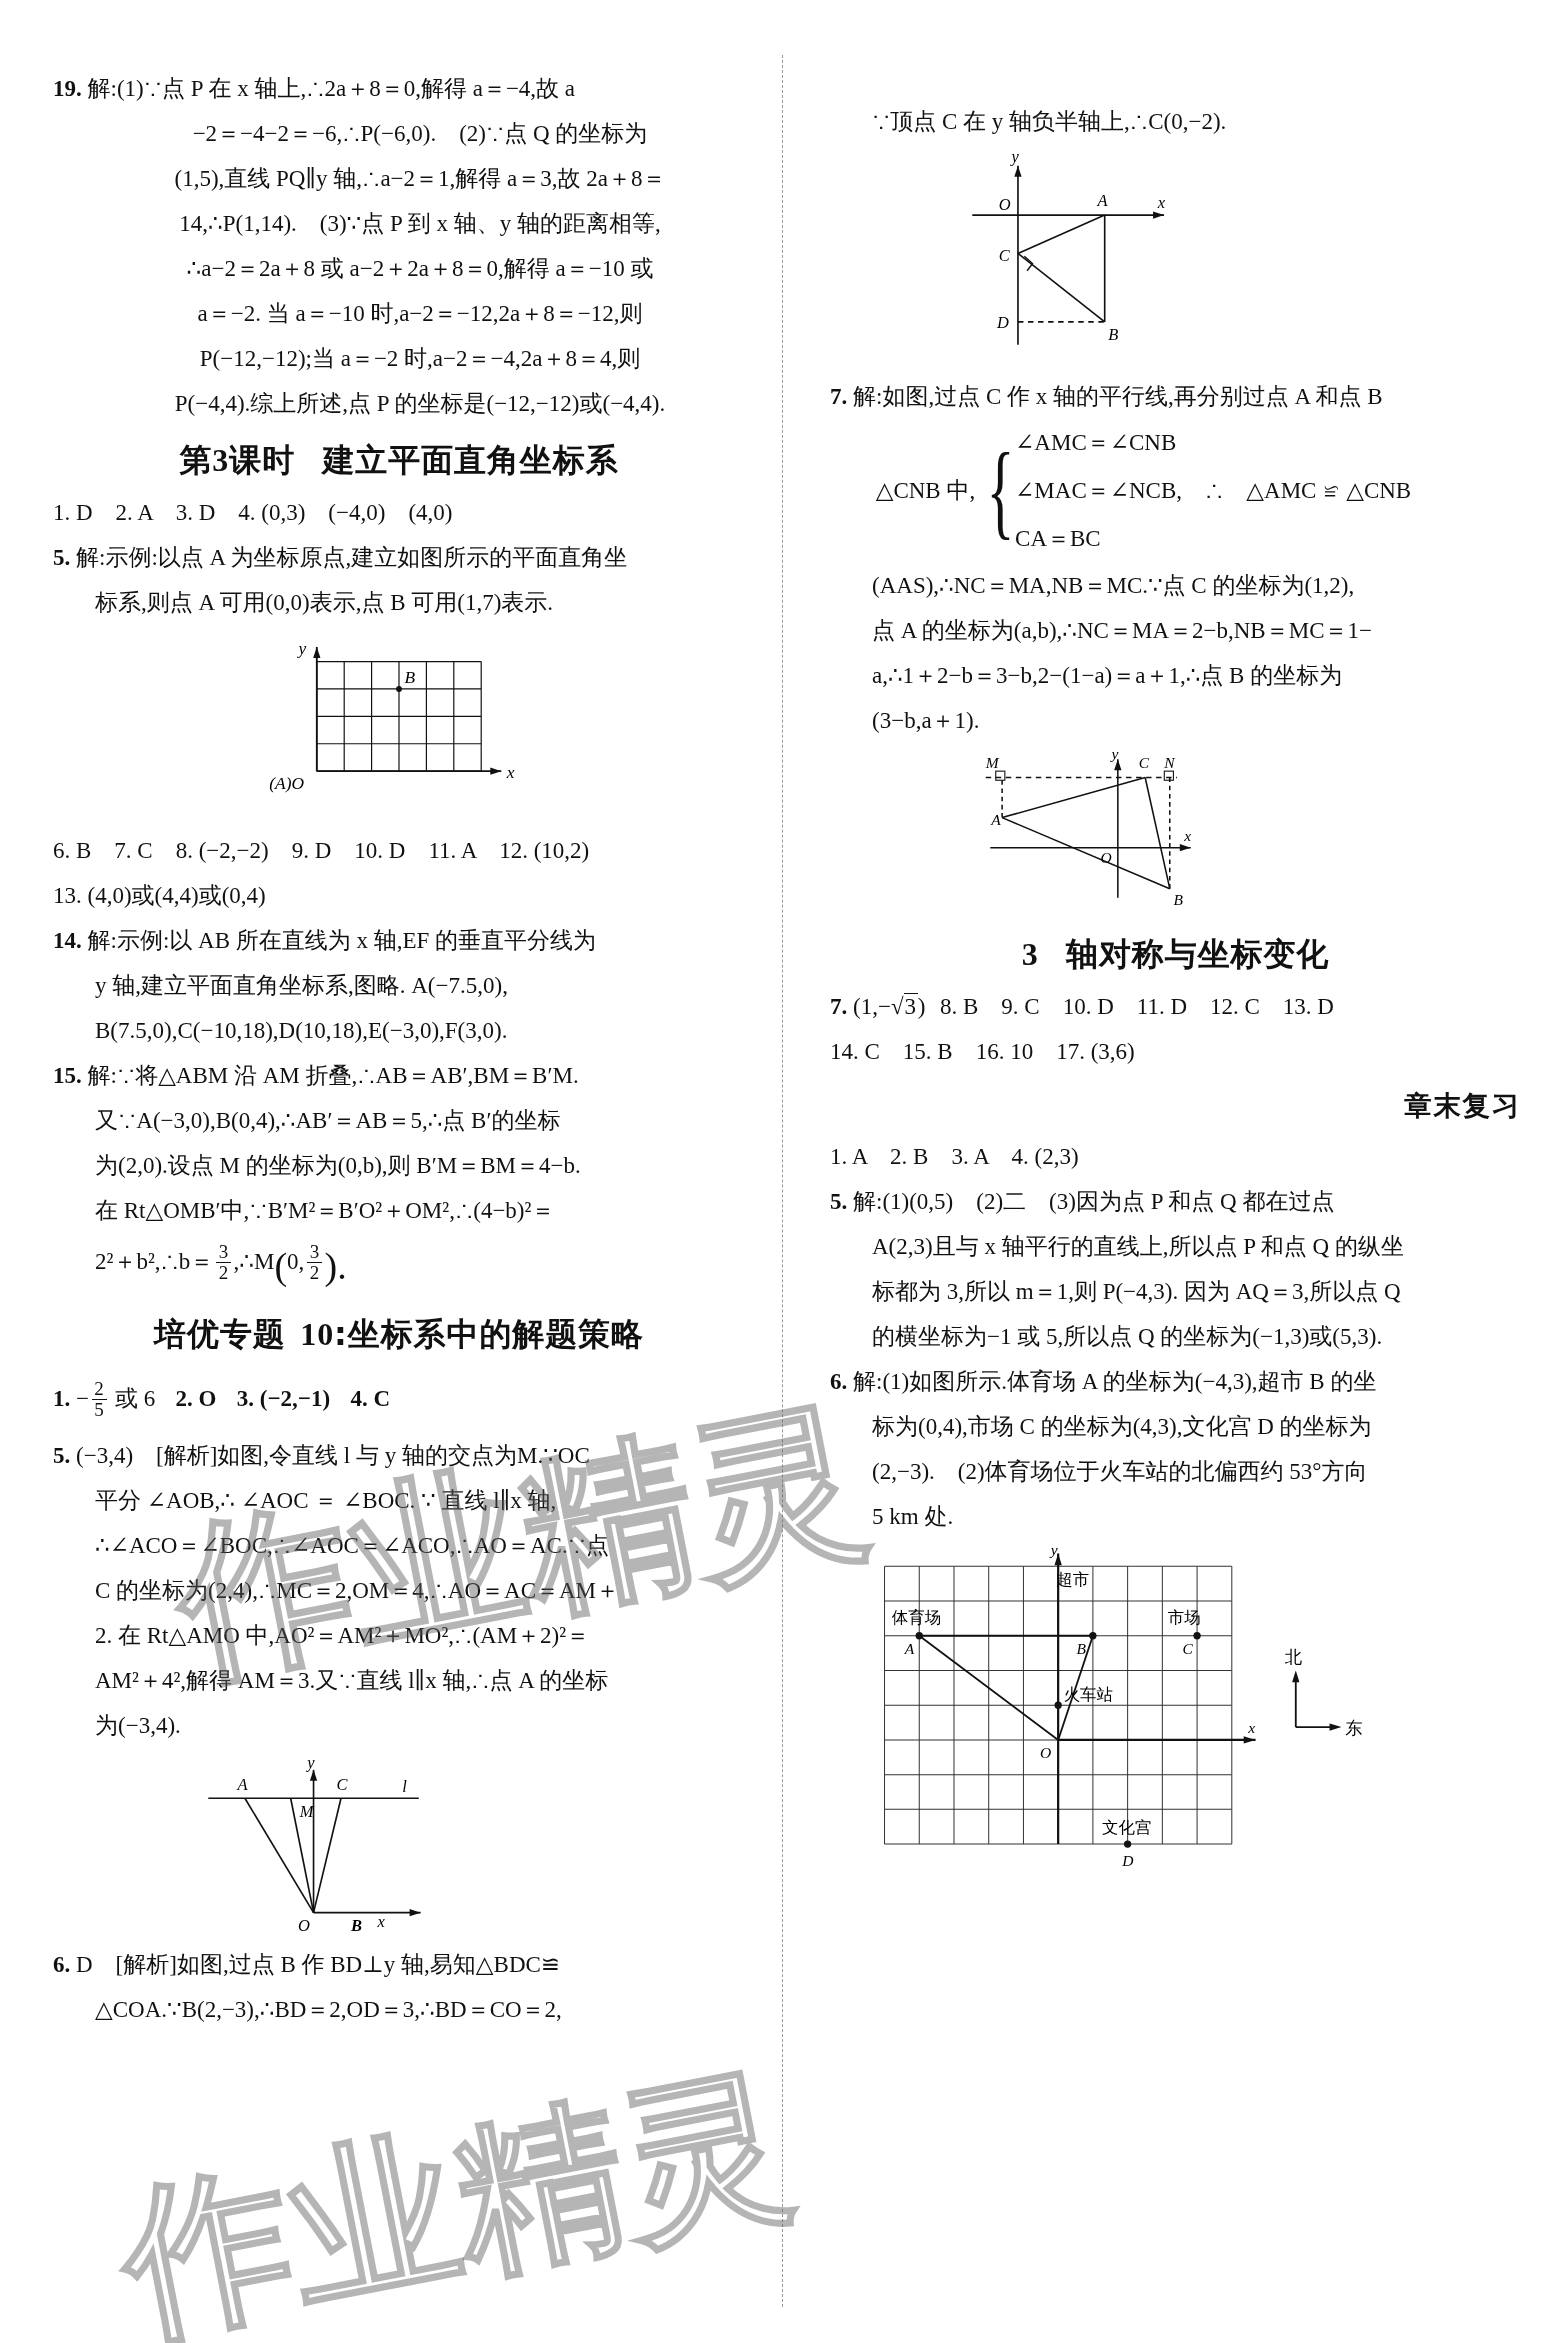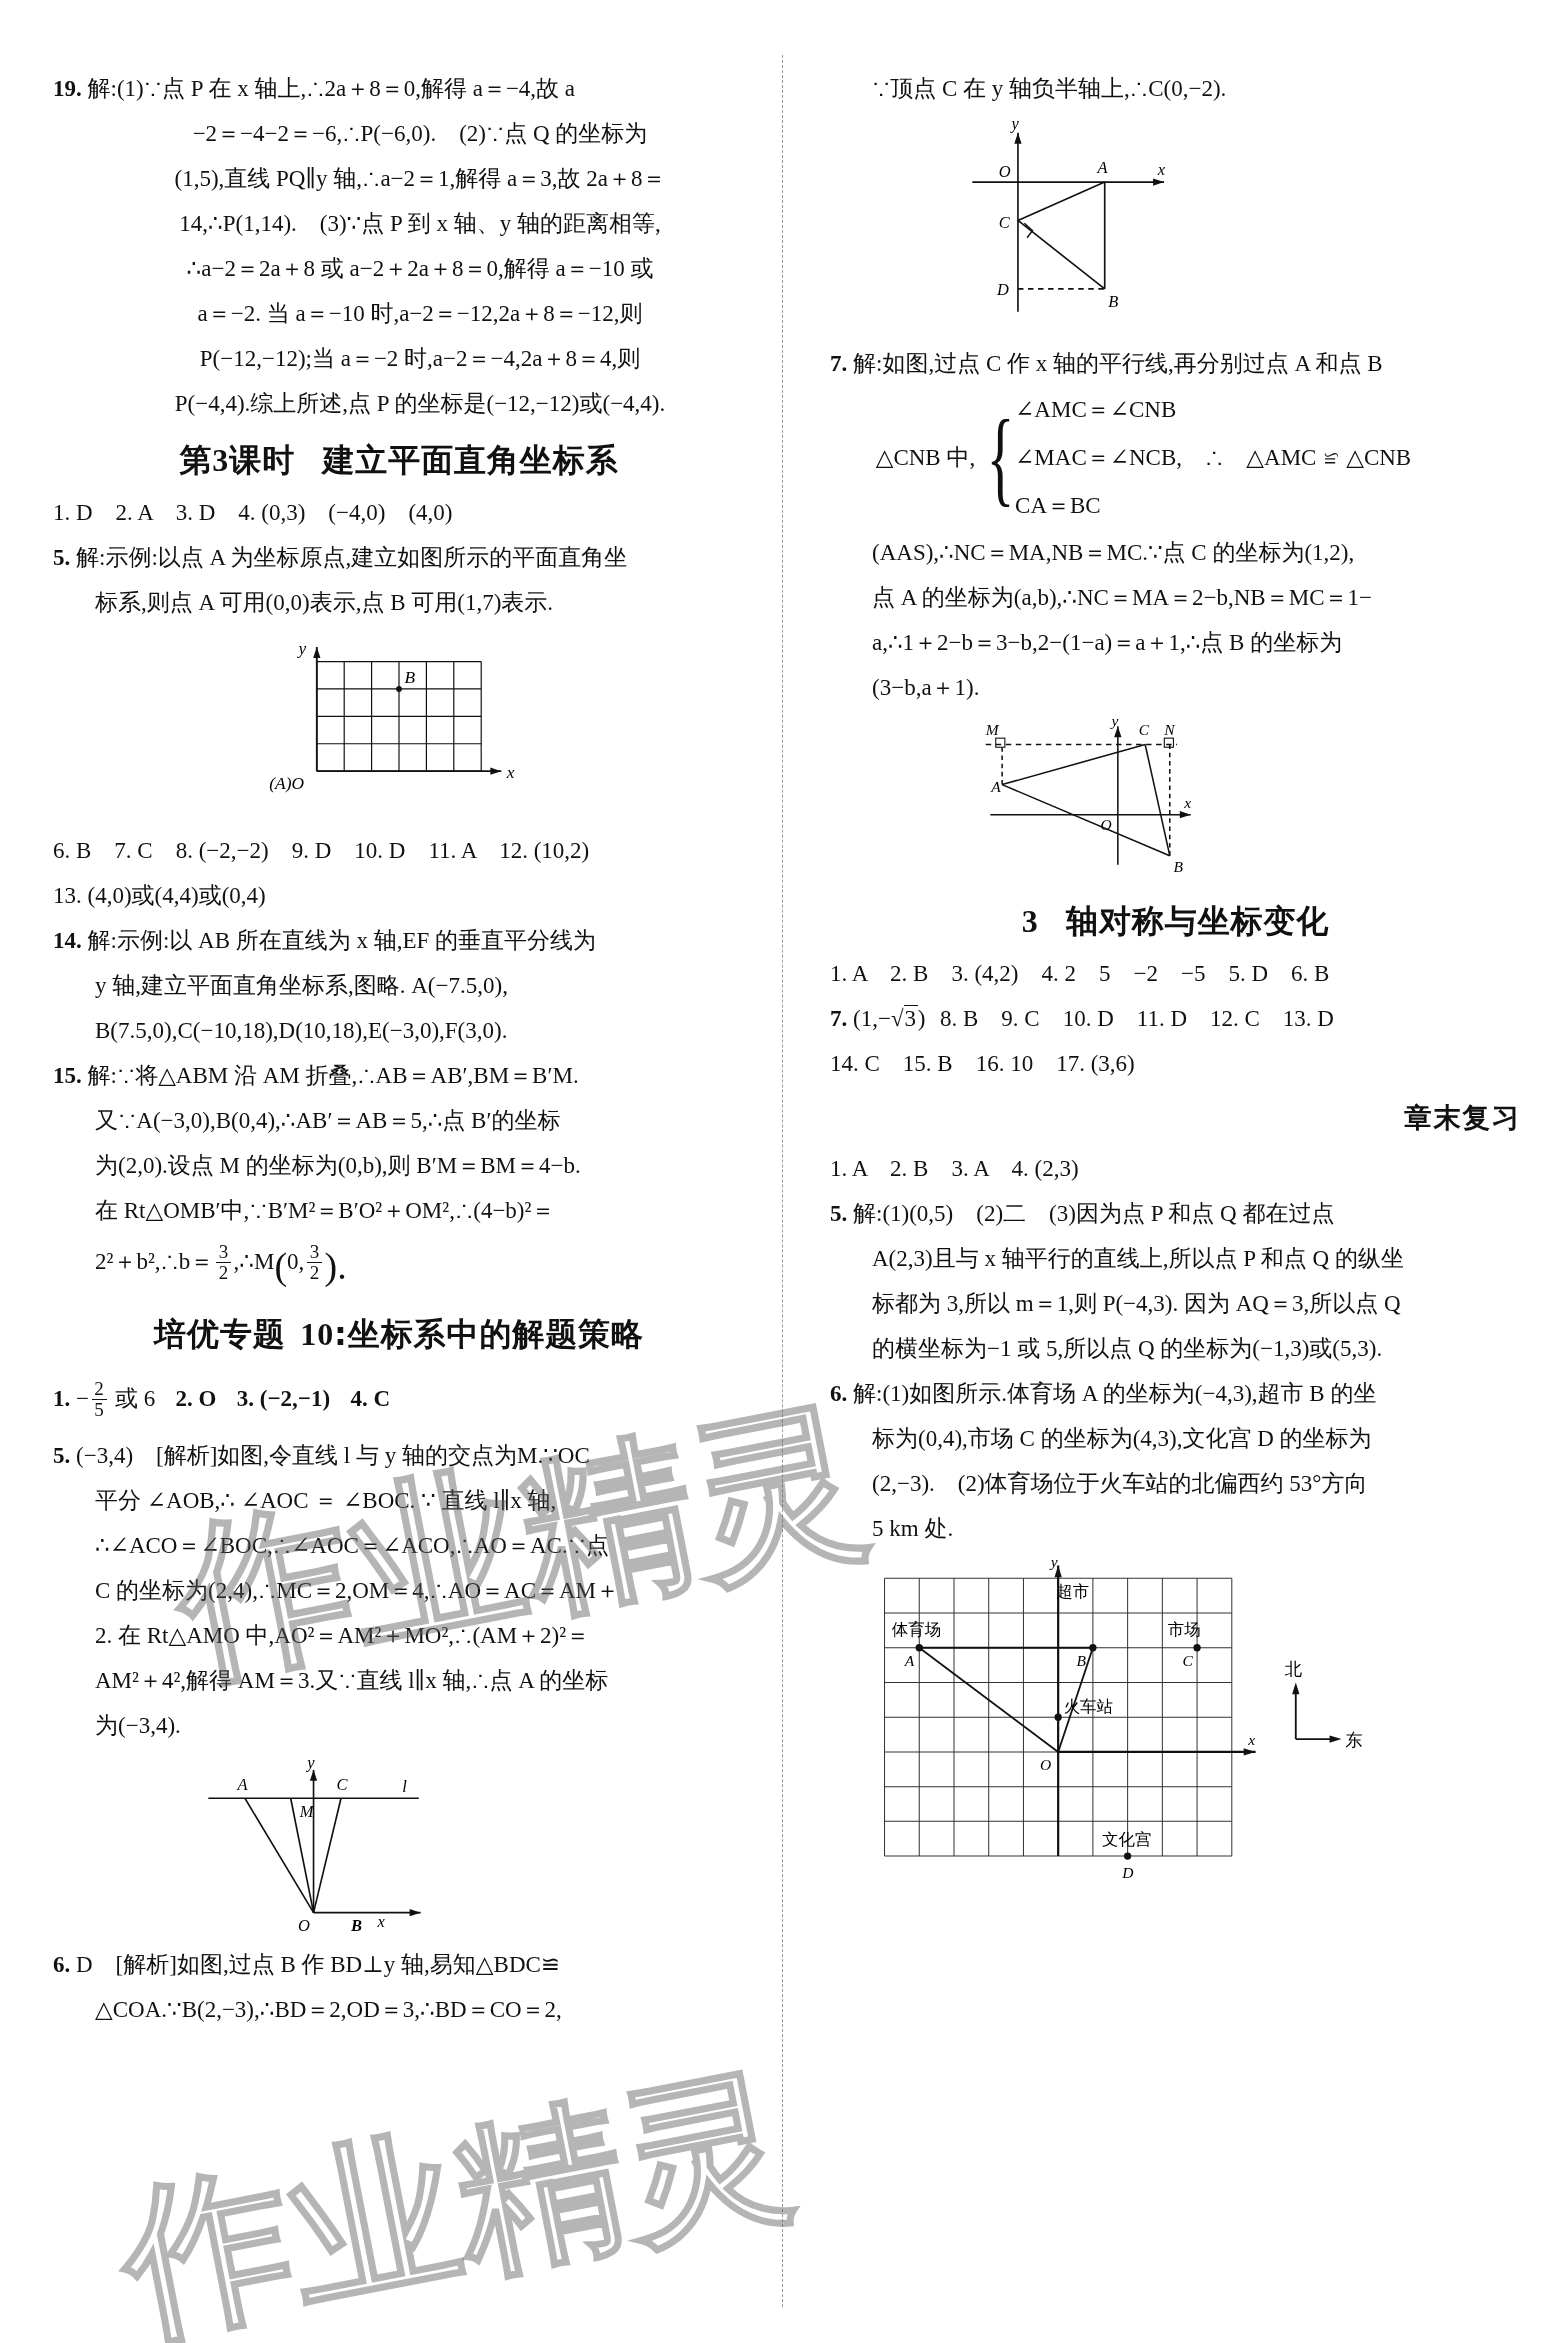--- a/index.html
+++ b/index.html
@@ -4,21 +4,21 @@
 <style>
   html,body{margin:0;padding:0;background:#fff;}
   body{
     width:1565px;height:2344px;position:relative;
     font-family:"Liberation Serif","DejaVu Serif",serif;
     color:#111;overflow:hidden;
   }
   .page{position:absolute;inset:0;display:flex;}
   .col{position:relative;box-sizing:border-box;}
   .col-left{width:782px;padding:66px 37px 0 53px;}
-  .col-right{width:783px;padding:66px 44px 0 48px;}
+  .col-right{width:783px;padding:66px 44px 0 48px;margin-top:33px;}
   .divider{
     position:absolute;left:782px;top:55px;bottom:37px;width:0;
     border-left:1.8px dashed #999;
   }
   .ans-line{font-size:23px;line-height:45px;}
   .hang{padding-left:42px;text-indent:-42px;}
   .num{font-weight:bold;font-family:"Liberation Serif",serif;}
   .sp{display:inline-block;width:14.6px;}
   .spw{display:inline-block;width:27.4px;}
 
@@ -281,21 +281,20 @@
         <text x="36" y="80" font-size="17" font-style="italic" font-family="Liberation Serif, serif">A</text>
         <text x="156" y="122" font-size="17" font-style="italic" font-family="Liberation Serif, serif">O</text>
         <text x="236" y="168" font-size="17" font-style="italic" font-family="Liberation Serif, serif">B</text>
       </svg>
     </div>
 
     <h2 class="sec" style="margin-top:16.4px;">
       <span class="n">3</span><span class="spw"></span><span>轴对称与坐标变化</span>
     </h2>
 
-    <div class="ans-line">1. A　2. B　3. (4,2)　4. 2　5　−2　−5　5. D　6. B</div>
     <div class="ans-line">
       <span class="num">7.</span>
       <span>(1,−</span><span>√</span><span class="rad">3</span><span>)</span><span class="sp"></span><span>8. B　9. C　10. D　11. D　12. C　13. D</span>
     </div>
     <div class="ans-line">14. C　15. B　16. 10　17. (3,6)</div>
 
     <h2 class="sec2">章末复习</h2>
 
     <div class="ans-line">1. A　2. B　3. A　4. (2,3)</div>
 

